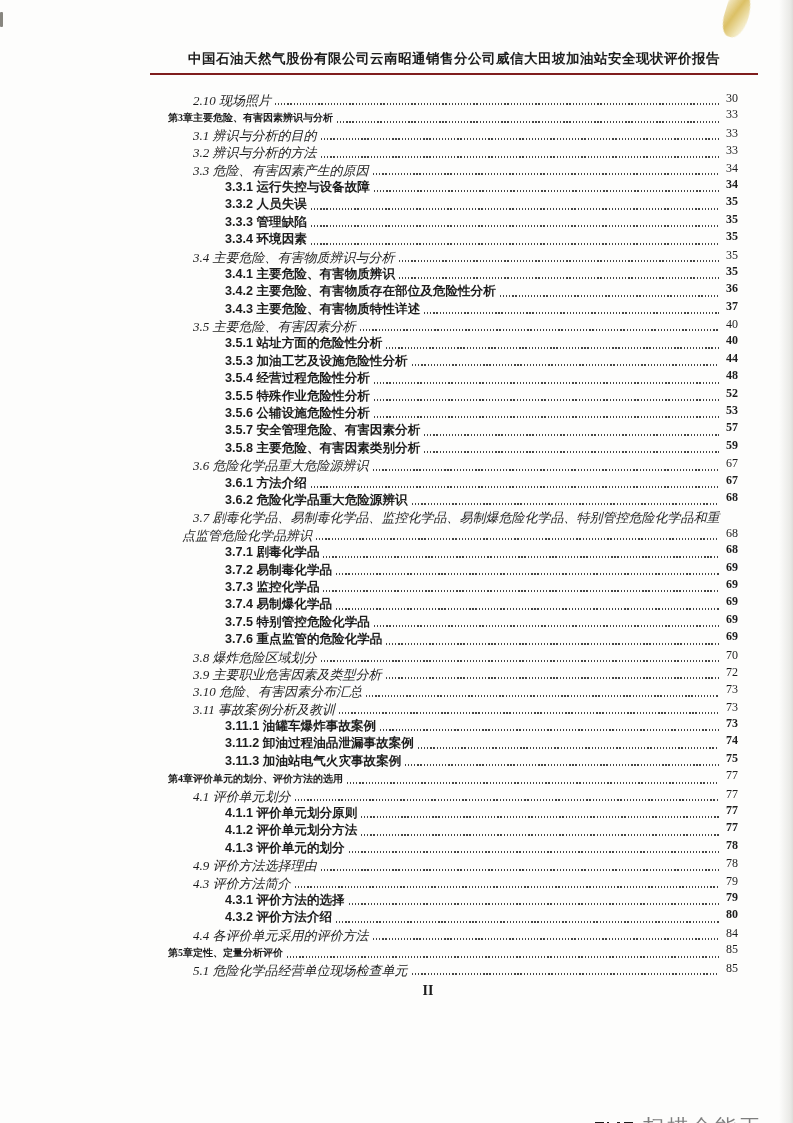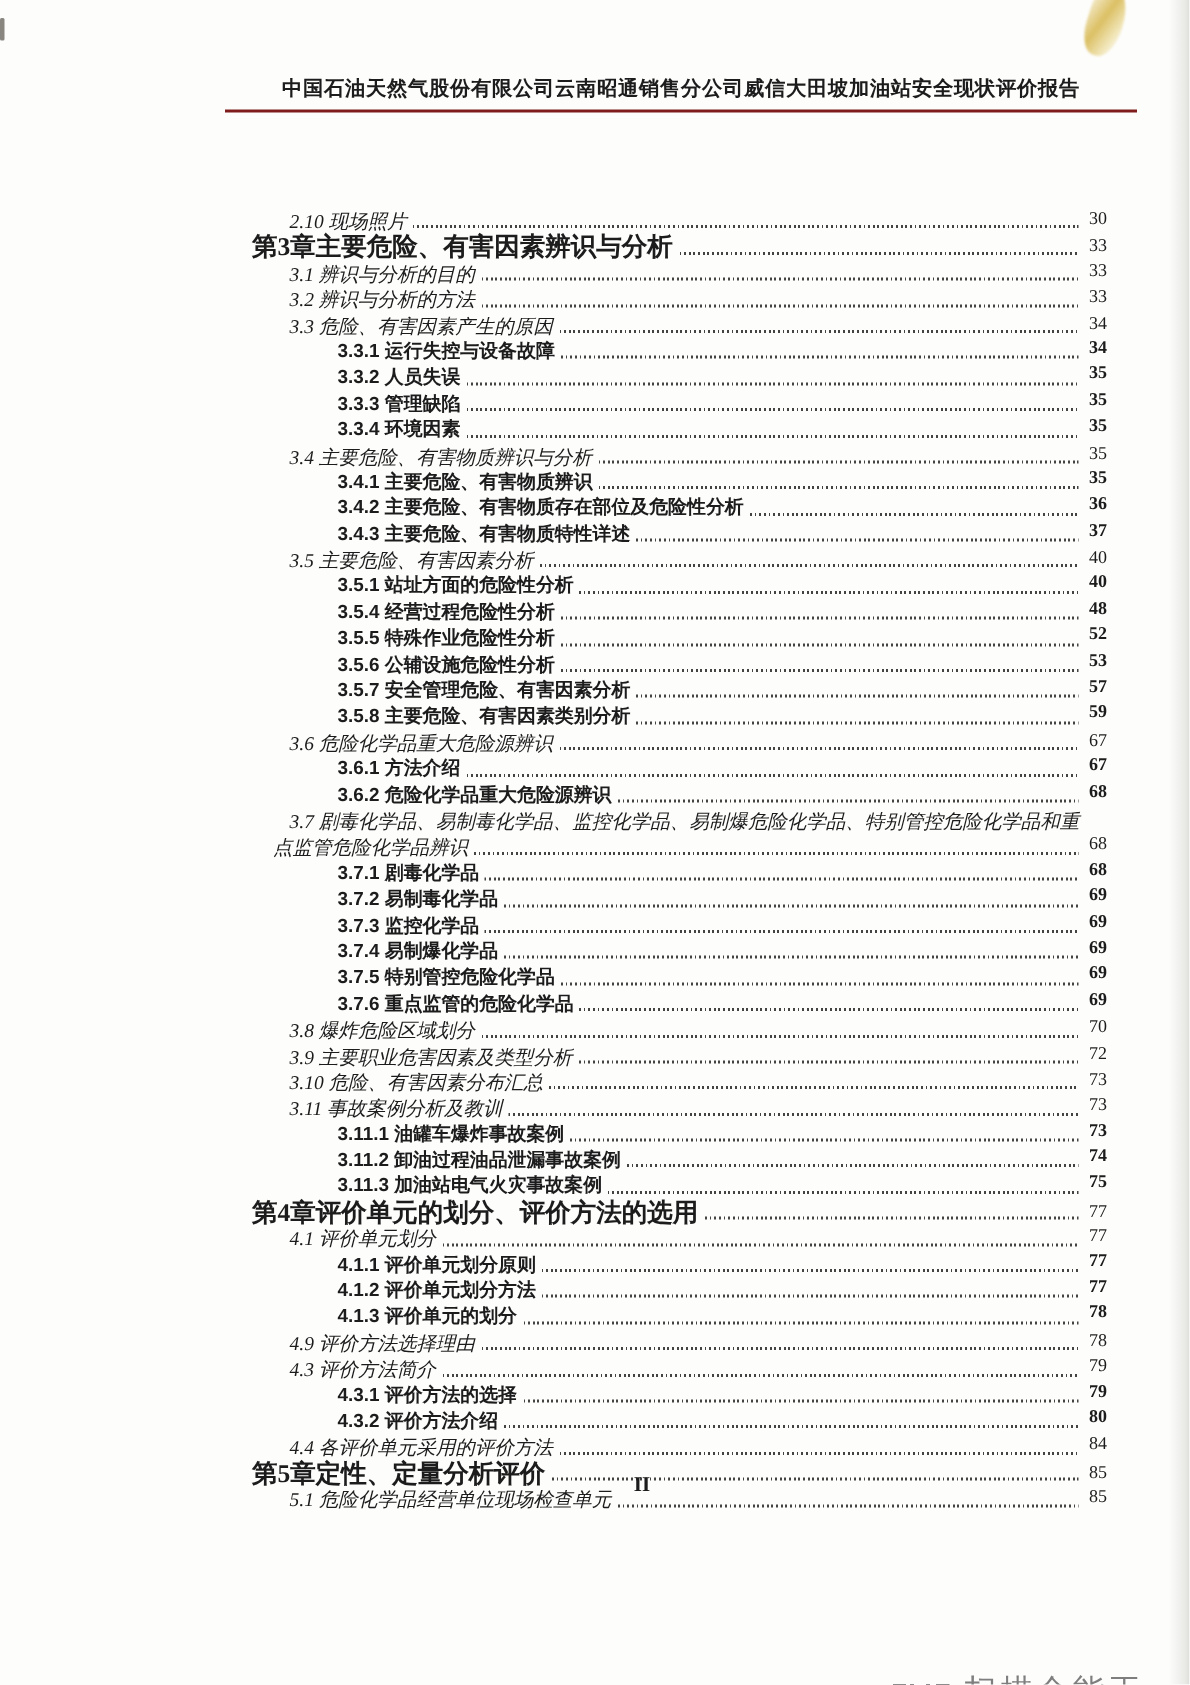--- a/index.html
+++ b/index.html
@@ -18,31 +18,31 @@
     position:absolute;left:150px;top:50px;width:608px;
     text-align:center;
     font-family:"Liberation Sans","DejaVu Sans",sans-serif;
     font-weight:700;font-size:13.5px;letter-spacing:0.5px;
     padding-bottom:5px;
     border-bottom:2px solid #7f1d1d;
   }
 
   
   .toc{
-    position:absolute;left:168px;top:92px;width:570px;margin-top:47px;
+    position:absolute;left:168px;top:92px;width:570px;
   }
   .toc-row{
     display:flex;align-items:baseline;
     height:17.4px;line-height:17.4px;
     font-size:12.8px;
   }
   .toc-row .label{white-space:nowrap;}
   .toc-row.level-0 .label{
     font-family:"Liberation Serif","DejaVu Serif",serif;
-    font-weight:700;font-size:17px;
+    font-weight:700;font-size:10px;
   }
   .toc-row.level-1 .label{
     font-family:"Liberation Serif","DejaVu Serif",serif;
     font-style:italic;font-weight:400;font-size:13px;
   }
   .toc-row.level-2 .label{
     font-family:"Liberation Sans","DejaVu Sans",sans-serif;
     font-weight:700;font-size:12.6px;
   }
   .toc-row.level-0{padding-left:0;}
@@ -179,20 +179,25 @@
       </div>
       <div class="toc-row level-1">
         <span class="label">3.5 主要危险、有害因素分析</span>
         <div class="dots"></div>
         <span class="page-num">40</span>
       </div>
       <div class="toc-row level-2">
         <span class="label">3.5.1 站址方面的危险性分析</span>
         <div class="dots"></div>
         <span class="page-num">40</span>
+      </div>
+      <div class="toc-row level-2">
+        <span class="label">3.5.3 加油工艺及设施危险性分析</span>
+        <div class="dots"></div>
+        <span class="page-num">44</span>
       </div>
       <div class="toc-row level-2">
         <span class="label">3.5.4 经营过程危险性分析</span>
         <div class="dots"></div>
         <span class="page-num">48</span>
       </div>
       <div class="toc-row level-2">
         <span class="label">3.5.5 特殊作业危险性分析</span>
         <div class="dots"></div>
         <span class="page-num">52</span>

